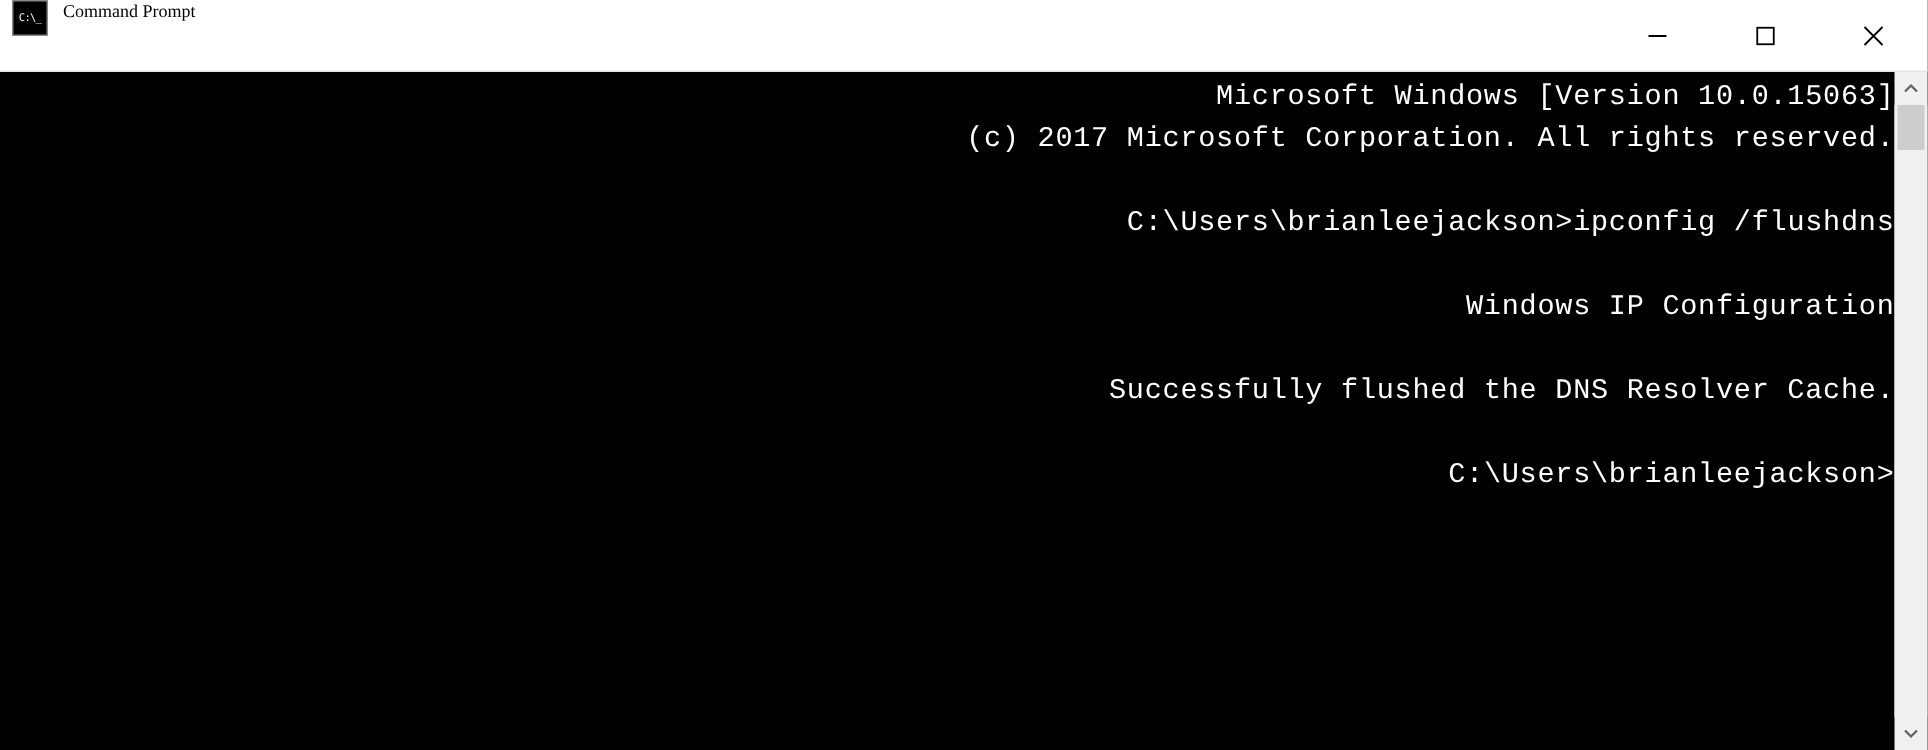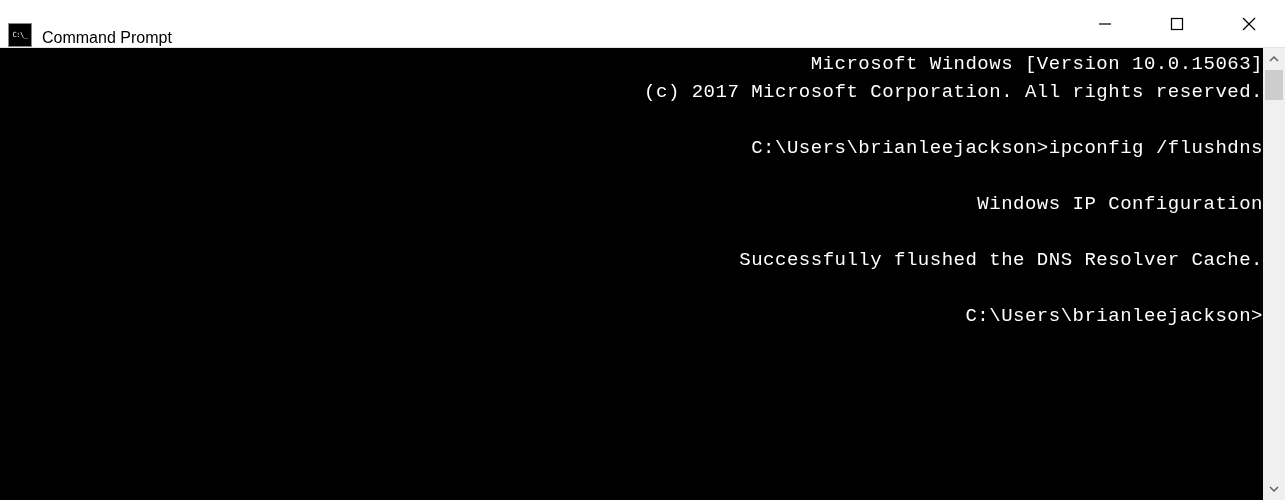--- a/index.html
+++ b/index.html
@@ -18,21 +18,21 @@
       width: 100%;
       height: 100%;
       display: flex;
       flex-direction: column;
       background: #ffffff;
     }
     .titlebar {
       height: 48px;
       background: #ffffff;
       display: flex;
-      align-items: flex-end;
+      align-items: flex-start;
       padding-left: 8px;
       border-bottom: 1px solid #e5e5e5;
       position: relative;
     }
     .app-icon {
       width: 24px;
       height: 24px;
       margin-right: 10px;
       background: #000000;
       border: 1px solid #888;
@@ -42,23 +42,24 @@
       position: relative;
     }
     .app-icon-text {
       color: #ffffff;
       font-size: 7px;
       font-family: monospace;
       line-height: 1;
       letter-spacing: -0.5px;
     }
     .title-text {
-      font-size: 16px;
+      font-size: 12px;
       color: #000000;
       font-weight: 400;
+      font-family: Liberation Serif, serif;
     }
     .window-controls {
       position: absolute;
       right: 0;
       top: 0;
       height: 100%;
       display: flex;
       align-items: center;
     }
     .ctrl-btn {

